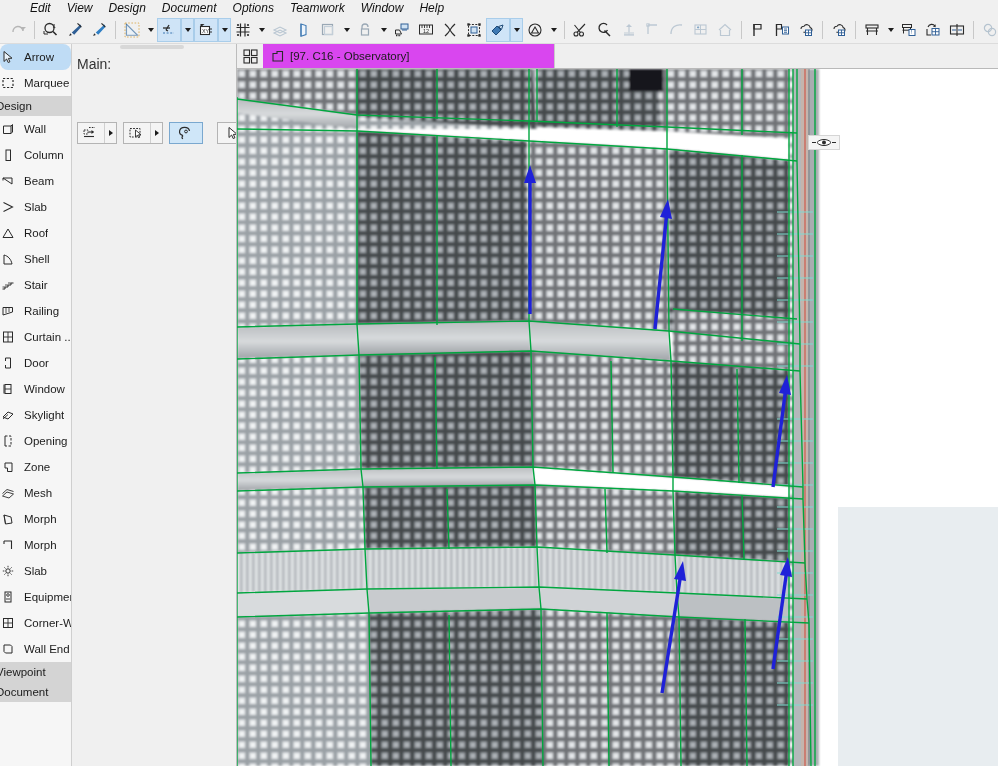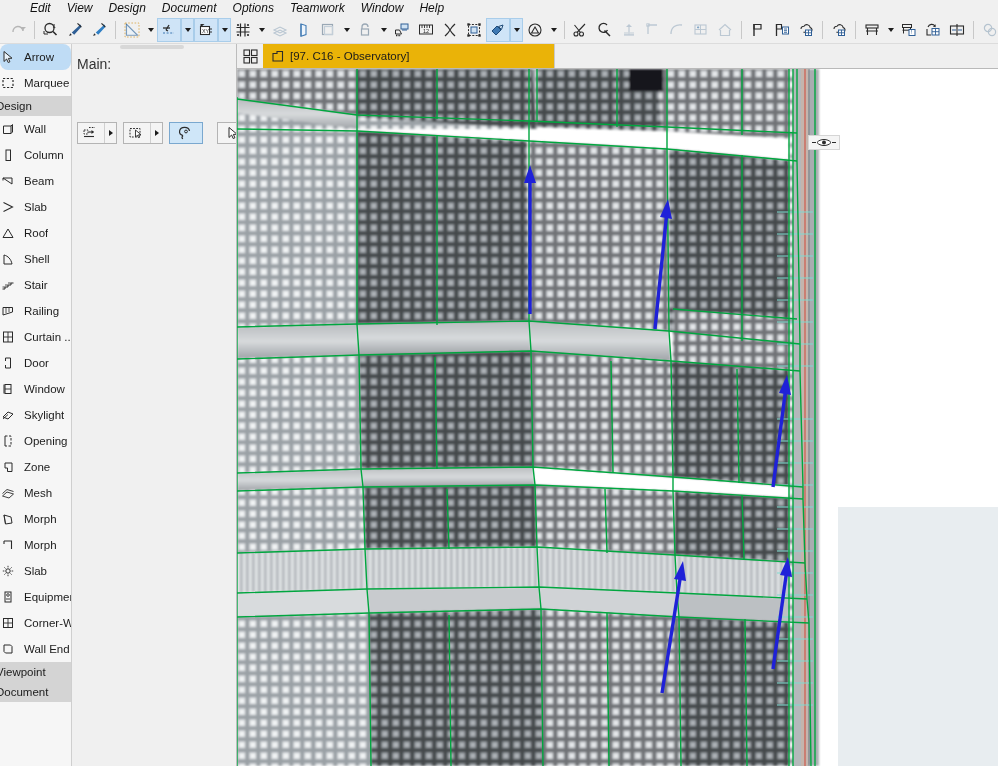--- a/index.html
+++ b/index.html
@@ -138,21 +138,21 @@
     border-bottom: 1px solid #b9b9b9;
   }
   .tab-grid-btn {
     width: 26px; display: flex; align-items: center; justify-content: center;
     cursor: default;
   }
   .tab {
     display: flex; align-items: center;
     padding: 0 8px; font-size: 11.5px; color: #1b1b1b;
     border-right: 1px solid #c9c9c9;
-    background: #eab308; cursor: default; white-space: nowrap;
+    background: #d946ef; cursor: default; white-space: nowrap;
   }
   .tab.active { background: #fbfbfb; }
   .tab .ticon { margin-right: 5px; display: flex; align-items: center; }
   .tab-close {
     margin-left: auto; width: 26px;
     display: flex; align-items: center; justify-content: center;
     font-size: 13px; color: #444; cursor: default;
   }
 
   

